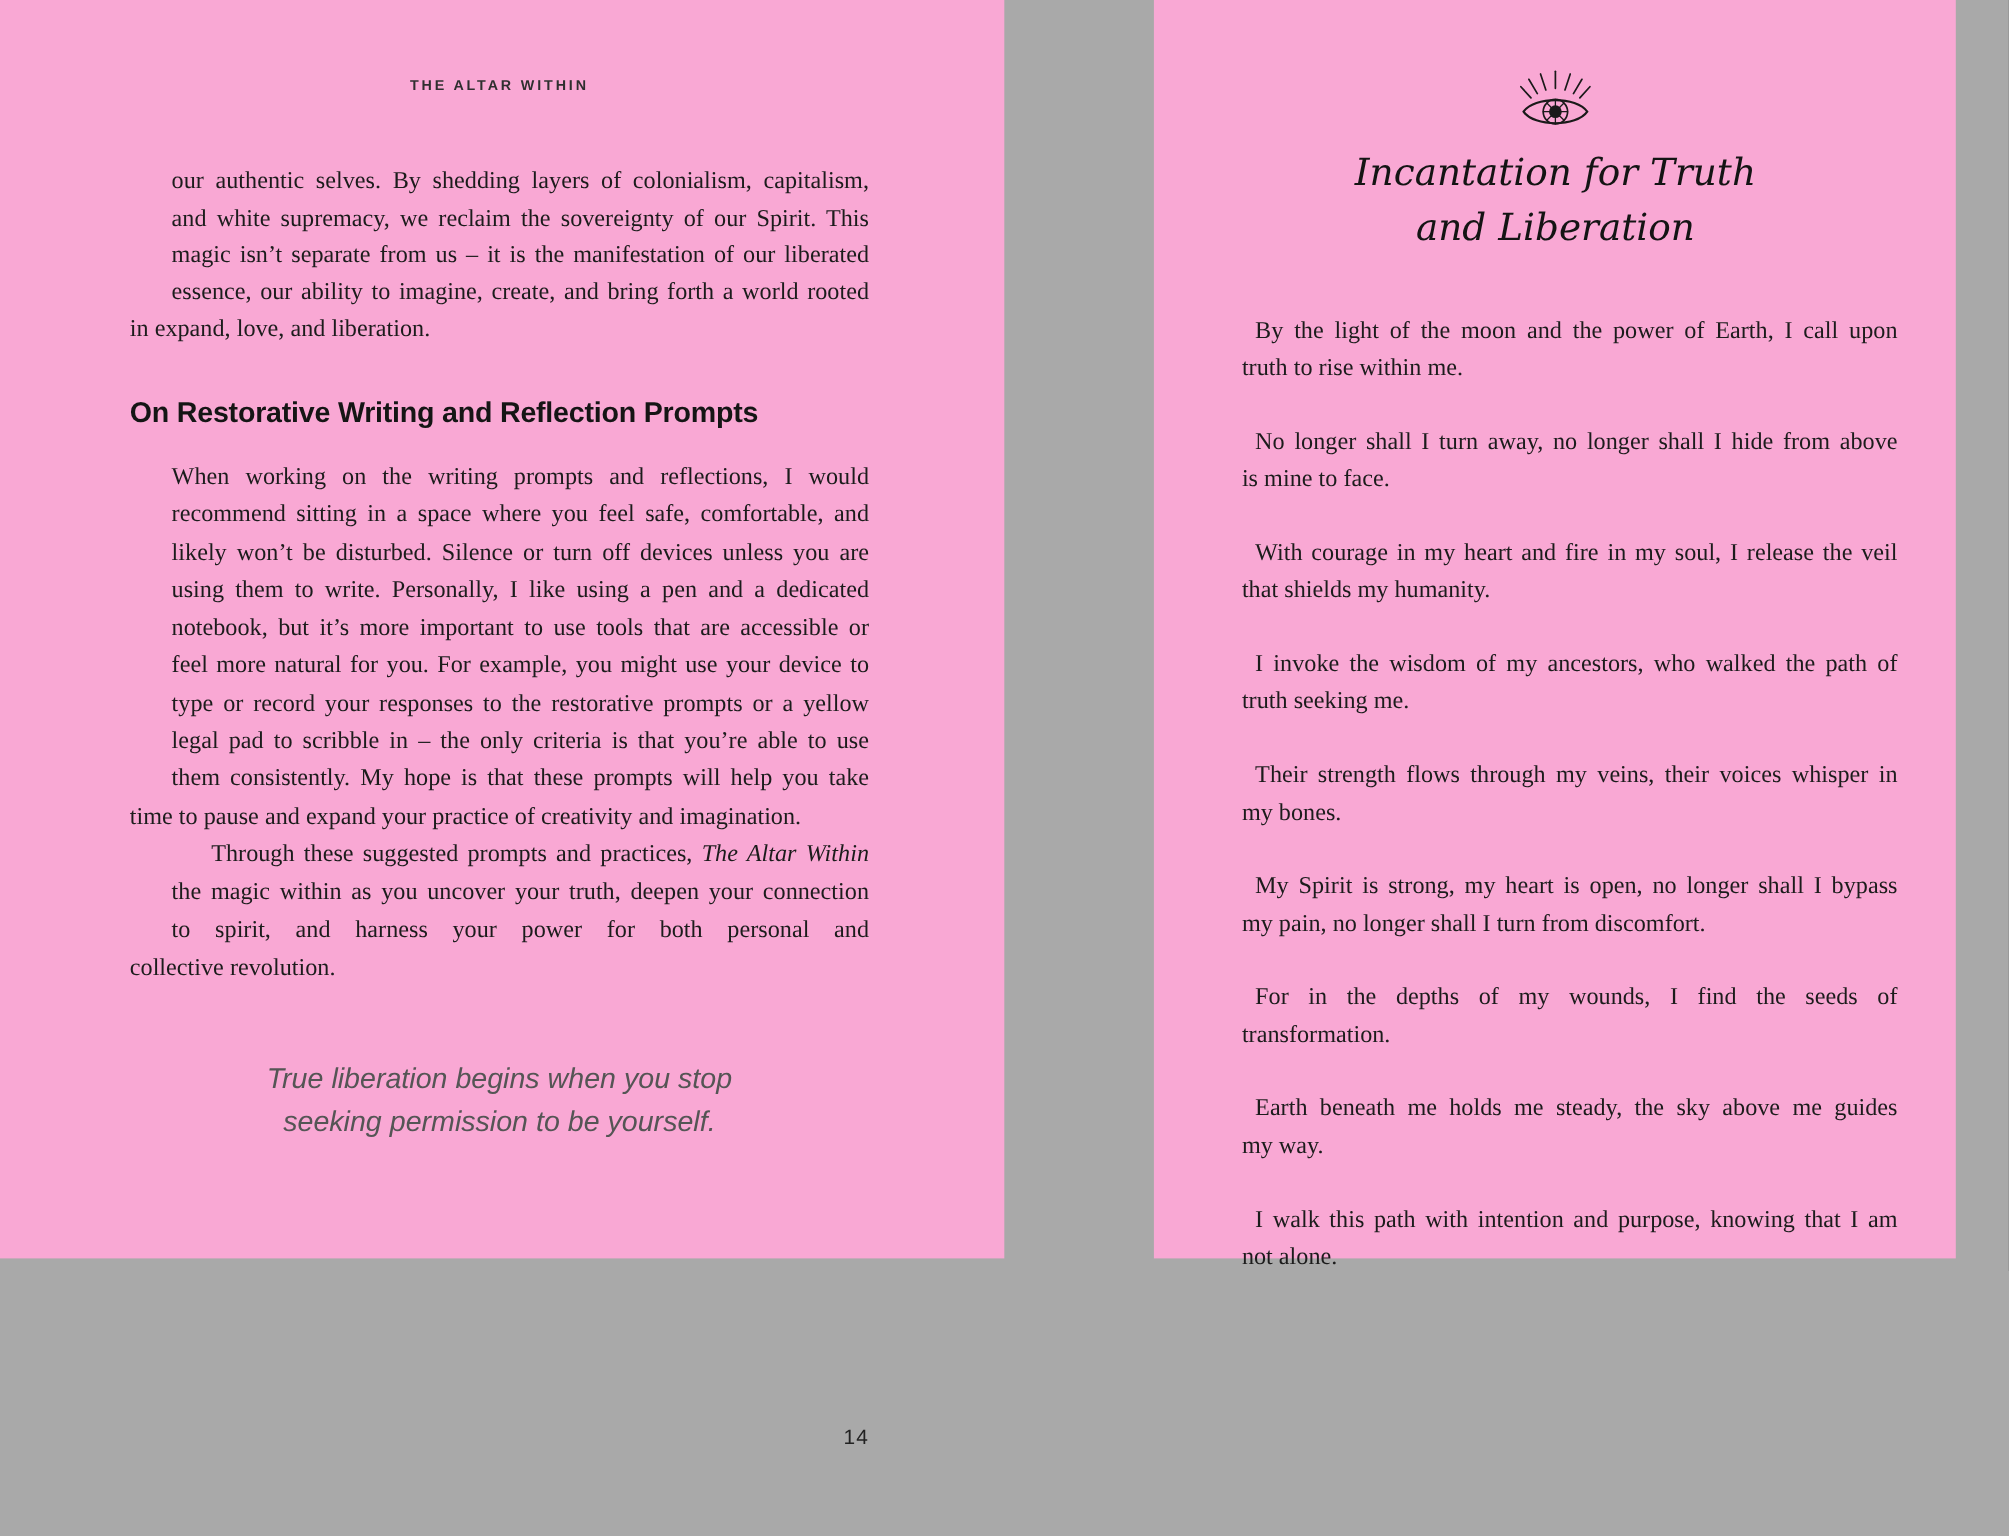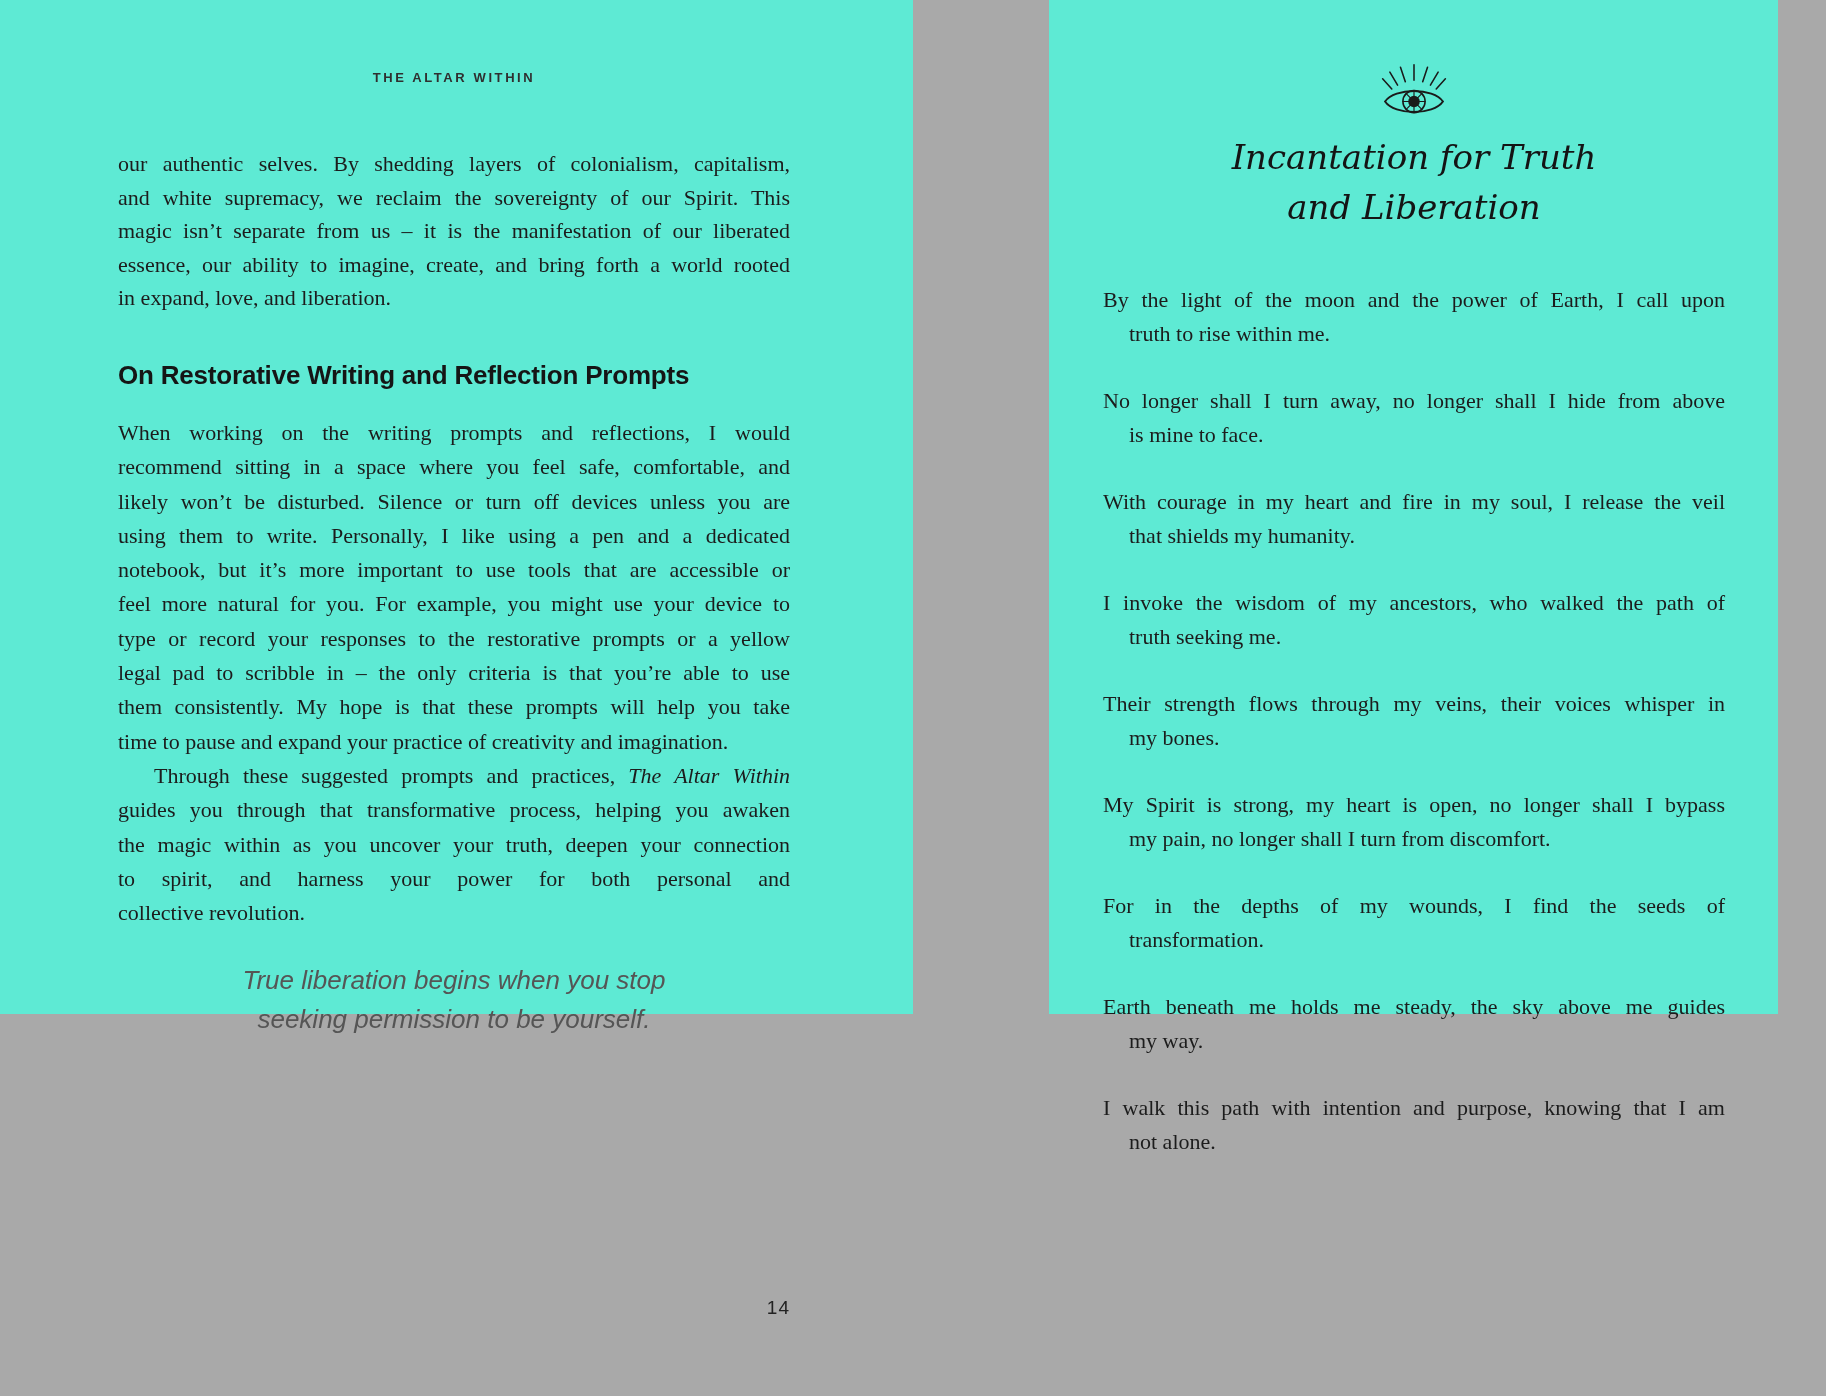--- a/index.html
+++ b/index.html
@@ -1,23 +1,23 @@
 <!DOCTYPE html>
 <html><head>
 <meta charset="utf-8">
 <style>
   html,body{margin:0;padding:0;background:#8f8f8f;}
   .canvas{position:relative;width:1826px;height:1396px;background:#a9a9a9;overflow:hidden;
           font-family:"Liberation Serif",serif;color:#1c1c1c;}
-  .page{position:absolute;top:0;height:1014px;background:#5eead4;}
+  .page{position:absolute;top:0;height:1144px;background:#f9a8d4;}
   #left-page{left:0;width:913px;}
   #right-page{left:1049px;width:729px;}
 
   
-  .jl{text-align:justify;text-align-last:justify;}
+  .jl{text-align:justify;text-align-last:justify;margin-left:38px;}
   .cont{padding-left:26px;}
   .p3line1{padding-left:36px;}
   .italic{font-style:italic;}
 
   #running-header{position:absolute;top:70px;left:118px;width:672px;text-align:center;
     font-family:"Liberation Sans",sans-serif;font-size:13px;font-weight:600;
     letter-spacing:2.6px;color:#2f2f2f;}
   #para1{position:absolute;top:147px;left:118px;width:672px;font-size:22px;line-height:33.6px;}
   #section-heading{position:absolute;top:360px;left:118px;width:672px;white-space:nowrap;
     font-family:"Liberation Sans",sans-serif;font-size:26px;font-weight:600;
@@ -62,21 +62,20 @@
           <div class="jl">notebook, but it’s more important to use tools that are accessible or</div>
           <div class="jl">feel more natural for you. For example, you might use your device to</div>
           <div class="jl">type or record your responses to the restorative prompts or a yellow</div>
           <div class="jl">legal pad to scribble in – the only criteria is that you’re able to use</div>
           <div class="jl">them consistently. My hope is that these prompts will help you take</div>
           <div>time to pause and expand your practice of creativity and imagination.</div>
         </div>
       <div>
         <div class="jl p3line1"><span>Through these suggested prompts and practices, </span><span class="italic">The Altar Within</span></div>
         <div>
-            <div class="jl">guides you through that transformative process, helping you awaken</div>
             <div class="jl">the magic within as you uncover your truth, deepen your connection</div>
             <div class="jl">to spirit, and harness your power for both personal and</div>
             <div>collective revolution.</div>
           </div>
       </div>
     </div>
 
     <div id="pull-quote">
         <div>True liberation begins when you stop</div>
         <div>seeking permission to be yourself.</div>

